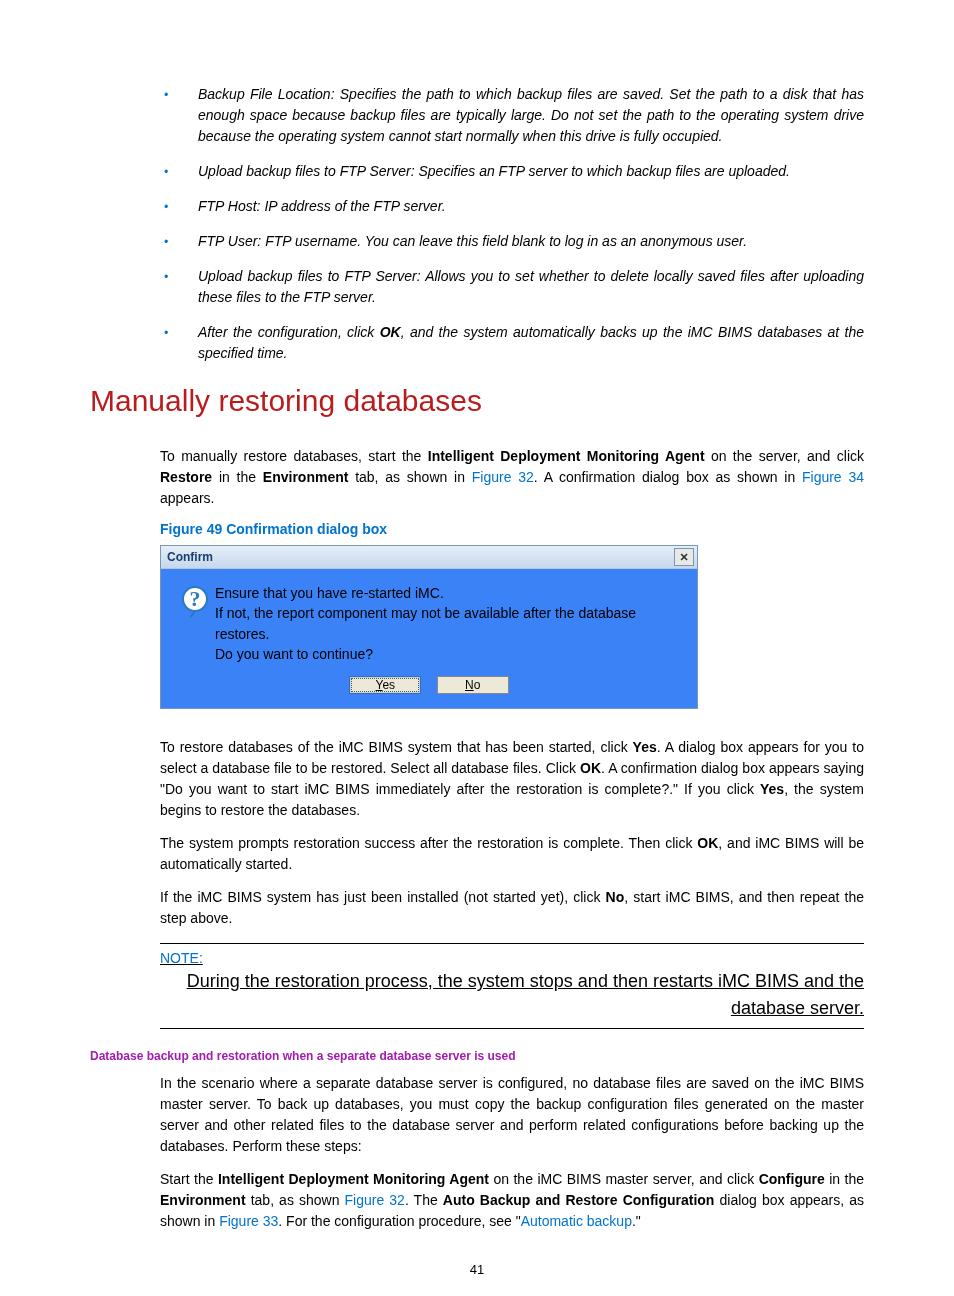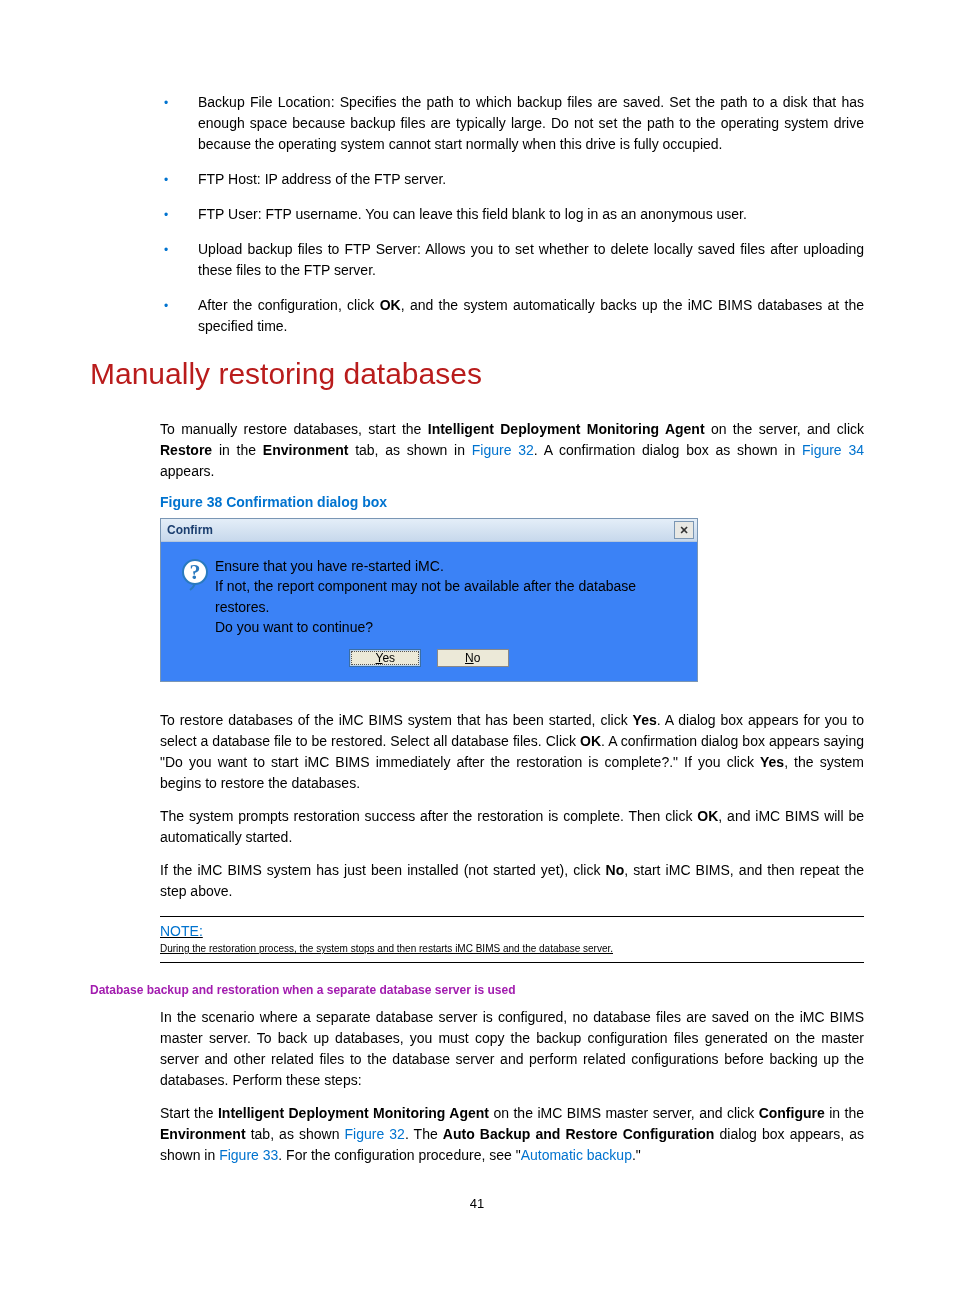--- a/index.html
+++ b/index.html
@@ -11,21 +11,22 @@
     width: 954px;
   }
   .page {
     padding: 80px 90px 40px 90px;
     box-sizing: border-box;
     width: 954px;
   }
   ul.bullets {
     list-style: none;
     padding: 0;
-    margin: 12px 0 20px 0;
+    margin: 4px 0 20px 0;
+    font-style: italic;
   }
   ul.bullets > li {
     position: relative;
     padding-left: 108px;
     margin-bottom: 14px;
     font-size: 14px;
     line-height: 1.5;
     text-align: justify;
   }
   ul.bullets > li::before {
@@ -145,22 +146,23 @@
     padding: 6px 0;
     margin: 14px 0 20px 0;
     text-decoration: underline;
   }
   .note-box .note-label {
     color: #0073cf;
     font-size: 14px;
     margin-bottom: 2px;
   }
   .note-box .note-text {
-    font-size: 10px;
+    font-size: 18px;
     line-height: 1.5;
+    text-align: right;
   }
 
   h3.sub {
     color: #a21caf;
     font-size: 12px;
     font-weight: bold;
     margin: 16px 0 10px 0;
   }
   .page-num {
     text-align: center;
@@ -170,36 +172,37 @@
   .qicon circle { stroke:#2a7abf; stroke-width:2; fill:#fff; }
   .qicon text { font-family: Georgia, serif; font-weight:bold; fill:#2a7abf; font-size:22px; }
 </style>
 </head>
 <body>
 
 <div class="page">
 
   <ul class="bullets">
     <li>Backup File Location: Specifies the path to which backup files are saved. Set the path to a disk that has enough space because backup files are typically large. Do not set the path to the operating system drive because the operating system cannot start normally when this drive is fully occupied.</li>
+    <li>Upload backup files to FTP Server: Specifies an FTP server to which backup files are uploaded.</li>
     <li>FTP Host: IP address of the FTP server.</li>
     <li>FTP User: FTP username. You can leave this field blank to log in as an anonymous user.</li>
     <li>Upload backup files to FTP Server: Allows you to set whether to delete locally saved files after uploading these files to the FTP server.</li>
     <li>
       <span>After the configuration, click </span><b>OK</b><span>, and the system automatically backs up the iMC BIMS databases at the specified time.</span>
     </li>
   </ul>
 
   <h1 class="section">Manually restoring databases</h1>
 
   <div class="body-block">
     <p class="body">
       <span>To manually restore databases, start the </span><b>Intelligent Deployment Monitoring Agent</b><span> on the server, and click </span><b>Restore</b><span> in the </span><b>Environment</b><span> tab, as shown in </span><a class="link">Figure 32</a><span>. A confirmation dialog box as shown in </span><a class="link">Figure 34</a><span> appears.</span>
     </p>
 
-    <div class="fig-caption">Figure 38 Confirmation dialog box</div>
+    <div class="fig-caption">Figure 49 Confirmation dialog box</div>
 
     <div class="dialog">
       <div class="titlebar">
         <span class="title">Confirm</span>
         <span class="closebtn">
           <span>✕</span>
         </span>
       </div>
       <div class="content">
         <div class="icon-cell">

